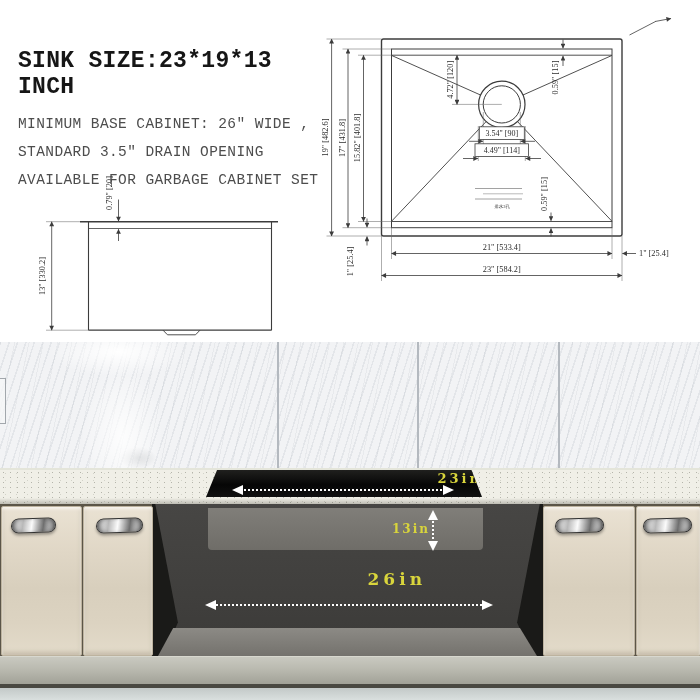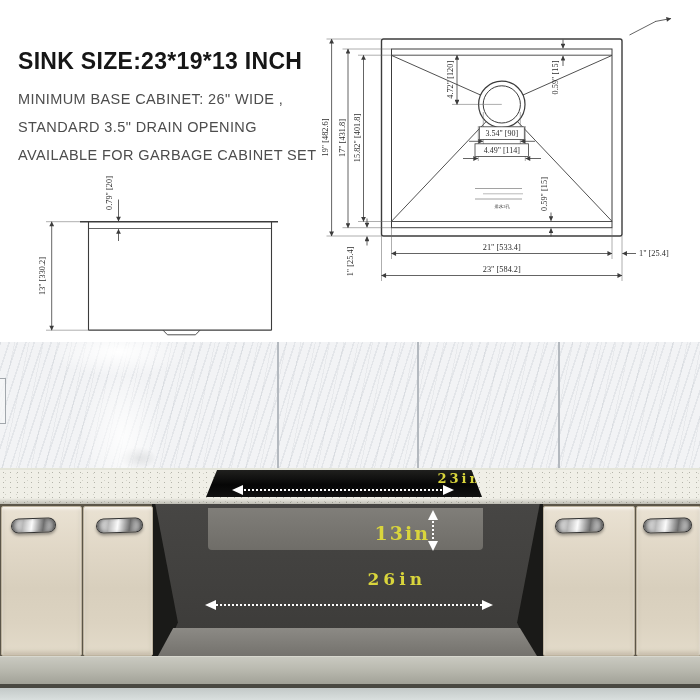--- a/index.html
+++ b/index.html
@@ -1,19 +1,19 @@
 <!DOCTYPE html>
 <html><head>
 <meta charset="utf-8">
 <style>
   html,body{margin:0;padding:0;background:#888;}
   .stage{position:relative;width:700px;height:700px;background:#ffffff;overflow:hidden;
          font-family:"Liberation Sans",sans-serif;margin:0 auto;}
   
-  .info{position:absolute;left:18px;top:48px;width:320px;}
+  .info{position:absolute;left:18px;top:48px;width:320px;font-family:Liberation Mono, monospace;}
   .info h1{margin:0 0 16px 0;font-size:23px;font-weight:bold;color:#161616;letter-spacing:.3px;}
   .info p{margin:0 0 12px 0;font-size:14.5px;color:#4d4d4d;letter-spacing:.4px;}
   
   svg text{font-family:"Liberation Serif",serif;fill:#2b2b2b;}
   .dim{stroke:#3c3c3c;stroke-width:.8;fill:none;}
   .ext{stroke:#6a6a6a;stroke-width:.55;fill:none;}
   .body-line{stroke:#3c3c3c;fill:none;}
   
   .photo{position:absolute;left:0;top:342px;width:700px;height:358px;}
   .marble{position:absolute;left:0;top:0;width:700px;height:126px;background-color:#f2f3f5;
@@ -51,21 +51,21 @@
   .opening{position:absolute;left:152px;top:0;width:391px;height:152px;
     background:linear-gradient(180deg,#474644 0%,#403f3d 60%,#3b3a38 100%);}
   .wedge{position:absolute;top:0;width:27px;height:152px;background:#1a1a18;}
   .wedge-l{left:0;clip-path:polygon(0 0,12% 0,96% 78%,42% 100%,0 100%);}
   .wedge-r{right:0;clip-path:polygon(88% 0,100% 0,100% 100%,58% 100%,4% 78%);}
   .cab-floor{position:absolute;left:6px;top:124px;width:379px;height:28px;
     clip-path:polygon(4% 0,95.5% 0,100% 100%,0 100%);
     background:linear-gradient(180deg,#8c8a85 0%,#74726d 100%);}
   .sink-body{position:absolute;left:56px;top:4px;width:275px;height:42px;border-radius:0 0 4px 4px;
     background:linear-gradient(180deg,#807e79 0%,#6f6d68 100%);}
-  .label-13{position:absolute;left:330px;top:180px;width:100px;font-size:19px;letter-spacing:2px;}
+  .label-13{position:absolute;left:330px;top:180px;width:100px;font-size:12px;letter-spacing:2px;}
   .label-26{position:absolute;left:266px;top:227px;width:160px;font-size:17px;letter-spacing:4px;}
   .door{position:absolute;top:164px;height:148px;border:1px solid #bdb39f;border-radius:2px;
     background:linear-gradient(180deg,#eae2d3 0%,#e0d7c6 30%,#d8cfbd 55%,#dcd3c1 78%,#e3dbca 100%);
     box-shadow:inset 0 2px 3px rgba(255,255,255,.65), inset 0 -3px 4px rgba(110,100,80,.25);}
   .handle{position:absolute;top:176px;height:13px;border:1px solid #323232;border-radius:8px;
     background:linear-gradient(100deg,#ffffff 6%,#b9b9b9 26%,#fbfbfb 46%,#6f6f6f 72%,#e9e9e9 92%);
     box-shadow:0 2px 3px rgba(0,0,0,.35), inset 7px 0 6px -5px #2a2a2a, inset -7px 0 6px -5px #2a2a2a;
     transform:rotate(-2deg);}
   .plinth{position:absolute;left:0;top:314px;width:700px;height:28px;
     background:linear-gradient(180deg,#c9c9c0 0%,#b9b9af 45%,#a0a096 100%);

